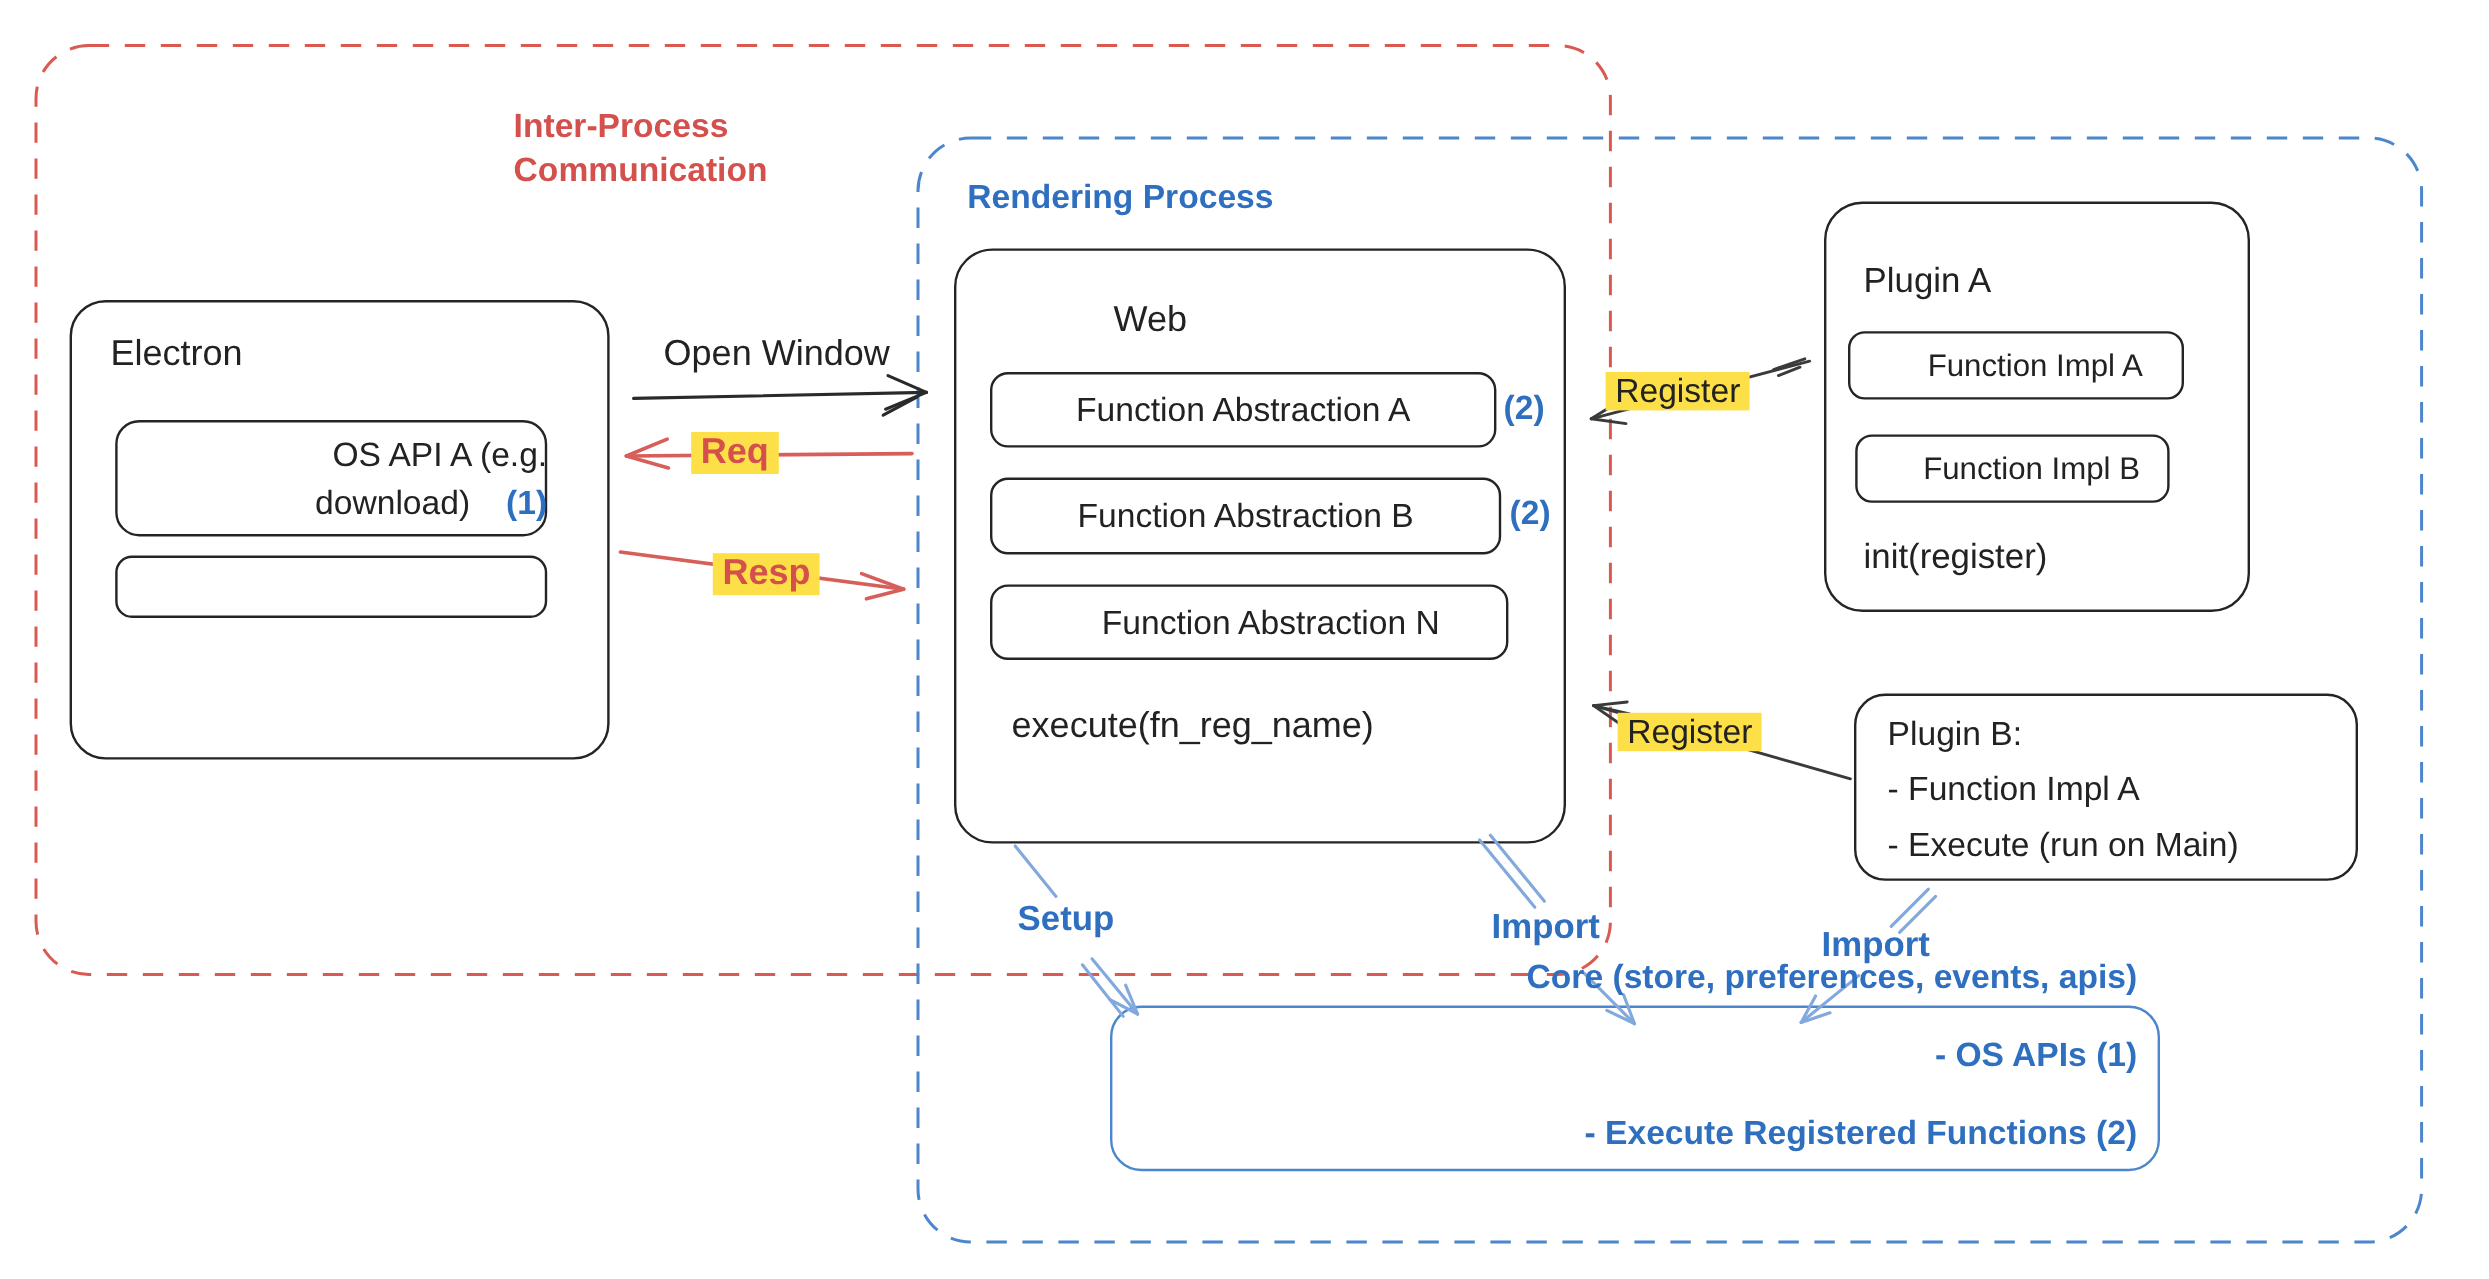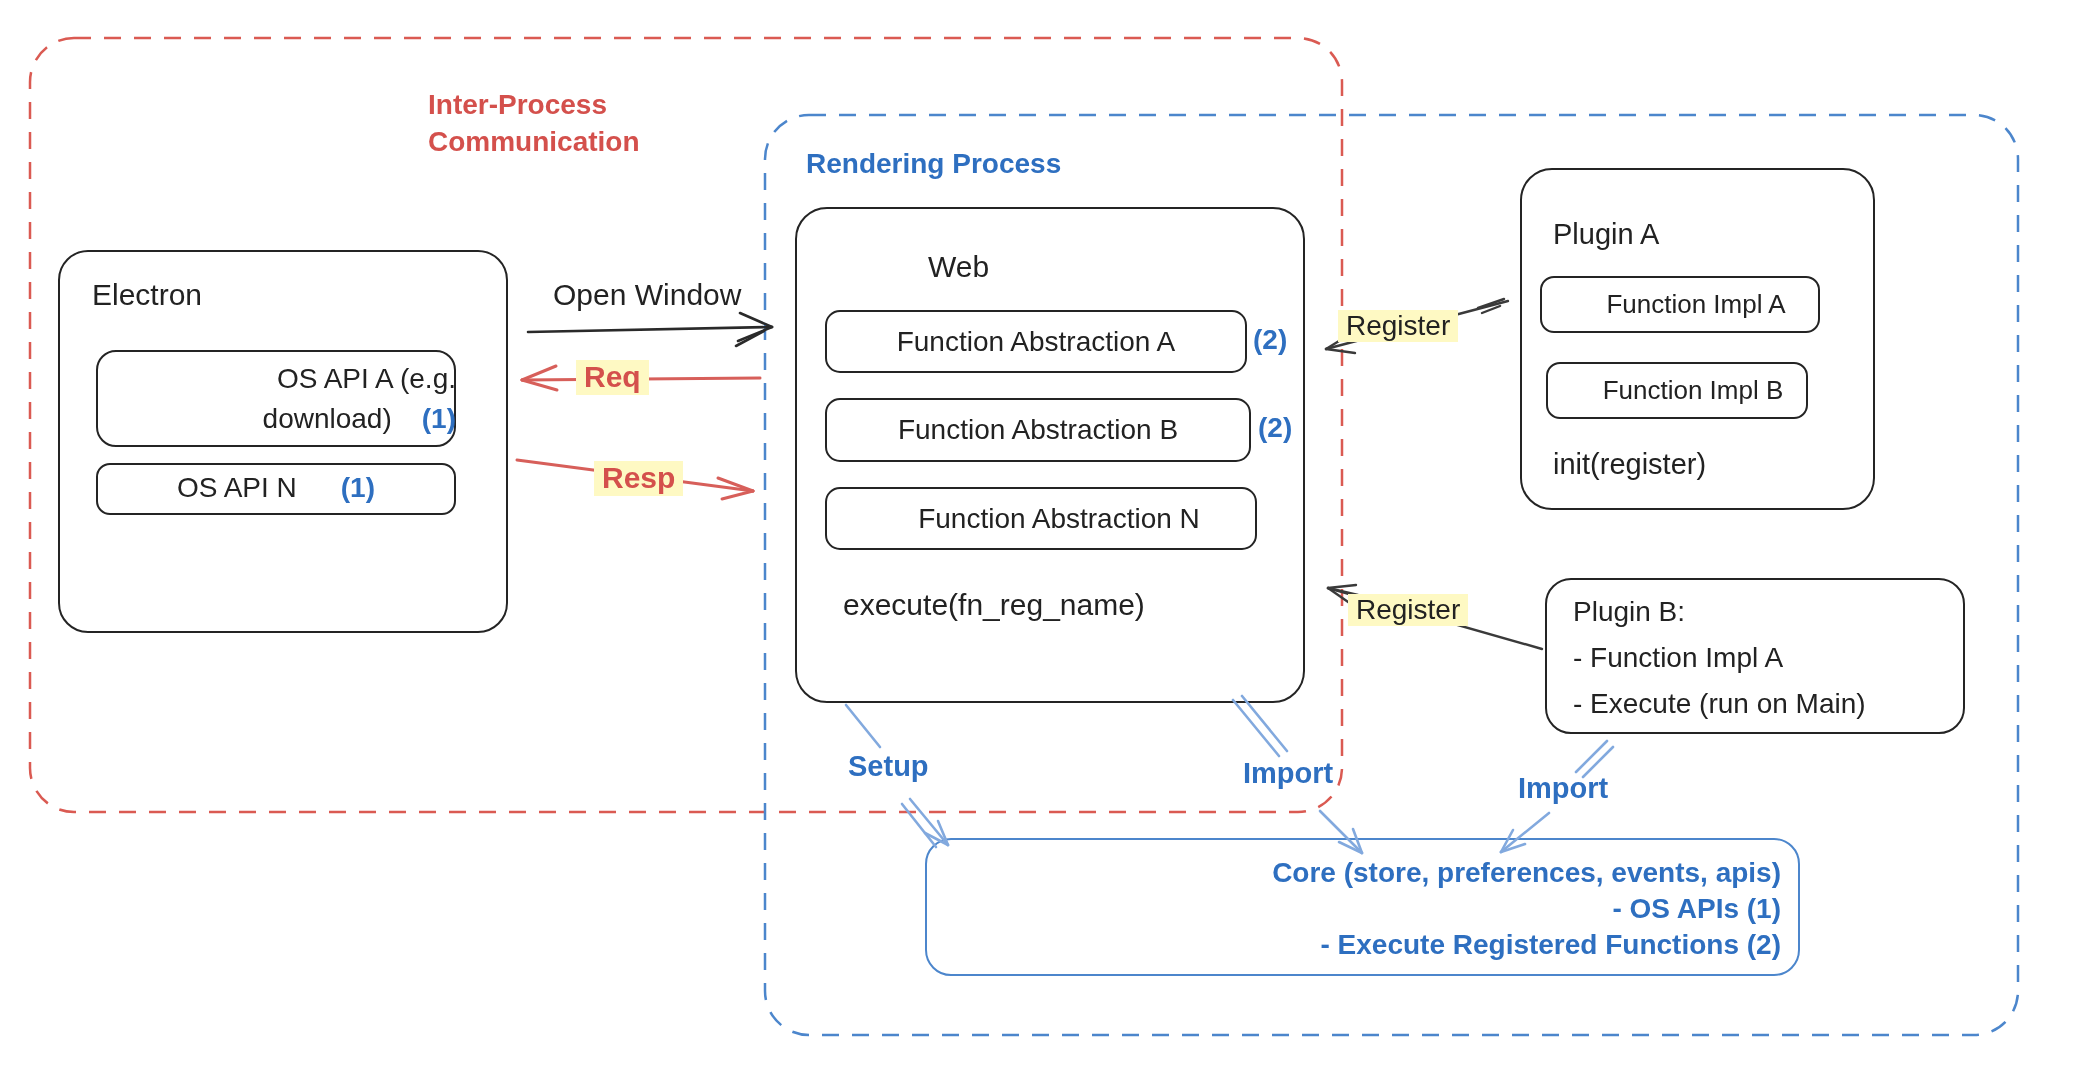--- a/index.html
+++ b/index.html
@@ -8,21 +8,21 @@
     font-family:Liberation Sans, sans-serif;color:#222222;
   }
   .box{position:absolute;background:#ffffff;border:2.4px solid #242424;z-index:1;box-sizing:border-box;}
   .bluebox{border-color:#4c86cc;}
   svg.layer{position:absolute;left:0;top:0;z-index:5;pointer-events:none;}
   .txt{position:absolute;z-index:10;white-space:pre;line-height:1.15;}
   .center-wrap{position:absolute;z-index:10;display:flex;align-items:center;justify-content:center;box-sizing:border-box;}
   .col{flex-direction:column;align-items:flex-end;}
   .redlbl{color:#d4504c;font-weight:bold;}
   .blue{color:#2e6fc0;font-weight:bold;}
-  .bg{background:#fef9c3;padding:0 8px;}
+  .bg{background:#fde047;padding:0 8px;}
   .f26{font-size:26px;padding-left:32px;} .f28{font-size:28px;} .f29{font-size:29px;} .f30{font-size:30px;}
 </style>
 </head>
 <body>
 
 <div class="stage">
 
   <div class="box" style="left:58px;top:250px;width:450px;height:383px;border-radius:30px;"></div>
   <div class="box" style="left:96px;top:350px;width:360px;height:97px;border-radius:20px;"></div>
   <div class="box" style="left:96px;top:463px;width:360px;height:52px;border-radius:14px;"></div>
@@ -108,24 +108,20 @@
   </svg>
 
   <div class="txt redlbl f28" style="left:428px;top:86px;line-height:37px;"><span>Inter-Process</span><br><span>Communication</span></div>
   <div class="txt blue f28" style="left:806px;top:148px;">Rendering Process</div>
 
   <div class="txt f30" style="left:92px;top:278px;">Electron</div>
   <div class="center-wrap col f28" style="left:96px;top:352px;width:360px;height:93px;">
     <div><span>OS API A (e.g.</span></div>
     <div style="margin-top:8px;"><span>download)</span><span class="blue" style="margin-left:30px;">(1)</span></div>
   </div>
-  <div class="center-wrap f28" style="left:96px;top:463px;width:360px;height:50px;">
-    <span>OS API N</span>
-      <span class="blue" style="margin-left:44px;">(1)</span>
-  </div>
 
   <div class="txt f30" style="left:553px;top:278px;">Open Window</div>
   <div class="txt redlbl bg f30" style="left:576px;top:360px;">Req</div>
   <div class="txt redlbl bg f30" style="left:594px;top:461px;">Resp</div>
 
   <div class="txt f30" style="left:928px;top:250px;">Web</div>
   <div class="center-wrap f28" style="left:825px;top:310px;width:422px;height:63px;">Function Abstraction A</div>
   <div class="txt blue f28" style="left:1253px;top:324px;">(2)</div>
   <div class="center-wrap f28" style="left:825px;top:398px;width:426px;height:64px;">Function Abstraction B</div>
   <div class="txt blue f28" style="left:1258px;top:412px;">(2)</div>
@@ -141,19 +137,19 @@
   <div class="txt f29" style="left:1553px;top:448px;">init(register)</div>
 
   <div class="txt f28" style="left:1573px;top:596px;">Plugin B:</div>
   <div class="txt f28" style="left:1573px;top:642px;">- Function Impl A</div>
   <div class="txt f28" style="left:1573px;top:688px;">- Execute (run on Main)</div>
 
   <div class="txt blue f29" style="left:848px;top:750px;">Setup</div>
   <div class="txt blue f29" style="left:1243px;top:757px;">Import</div>
   <div class="txt blue f29" style="left:1518px;top:772px;">Import</div>
 
-  <div class="center-wrap col blue f28" style="left:925px;top:840px;width:856px;height:138px;line-height:36px;">
+  <div class="center-wrap col blue f28" style="left:925px;top:810px;width:856px;height:138px;line-height:36px;gap:29px;">
     <div>Core (store, preferences, events, apis)</div>
     <div>- OS APIs (1)</div>
     <div>- Execute Registered Functions (2)</div>
   </div>
 
 </div>
 
 </body></html>

